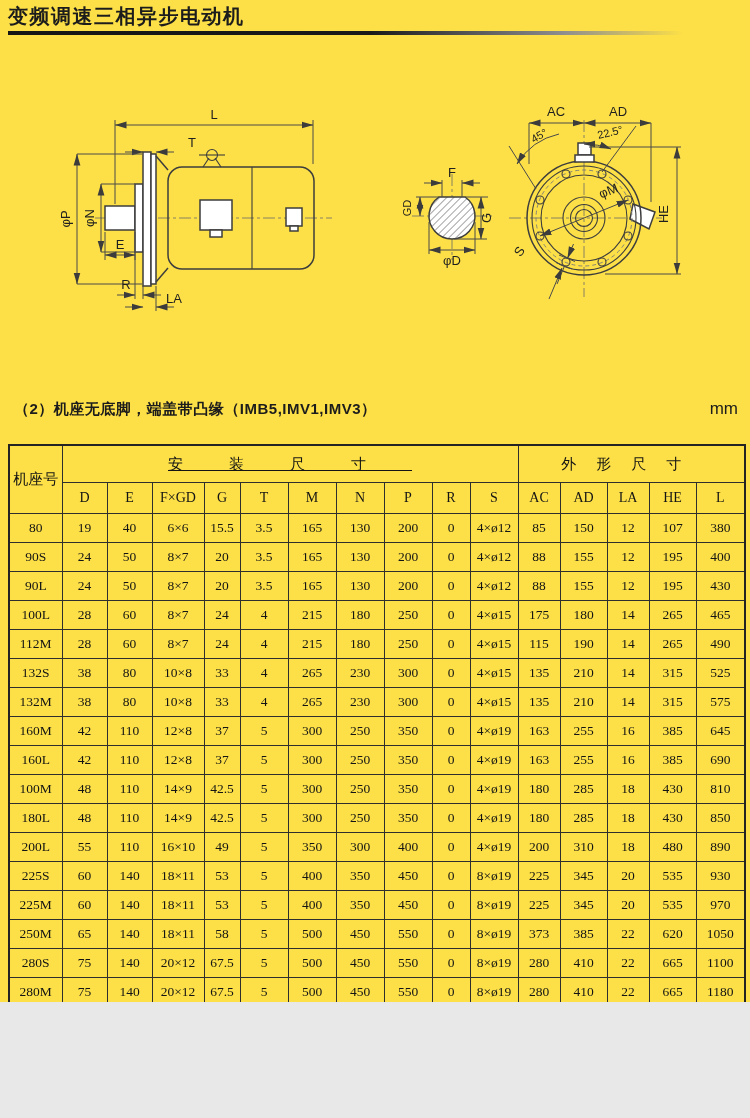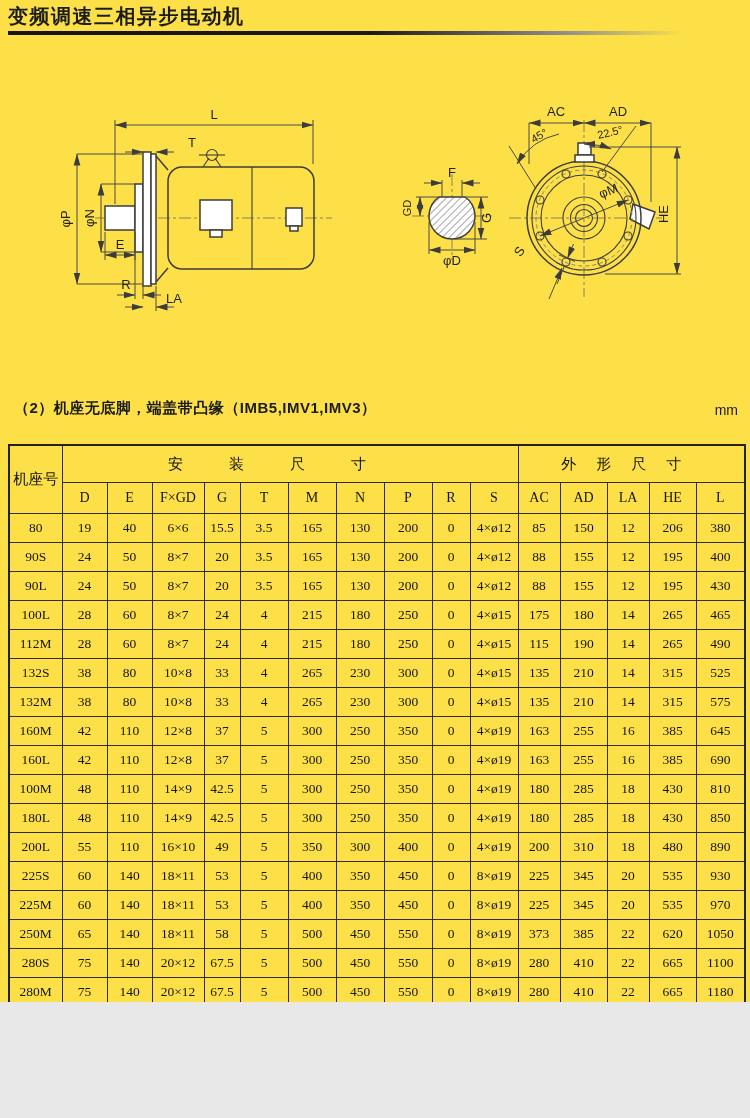--- a/index.html
+++ b/index.html
@@ -5,31 +5,31 @@
   html,body{margin:0;padding:0;background:#e8e8e8;}
   .page{position:relative;width:750px;height:1002px;background:#fde047;margin:0 auto;
         font-family:"Liberation Sans",sans-serif;color:#1c1c1c;overflow:hidden;}
   .title{position:absolute;left:8px;top:3px;font-size:20px;font-weight:bold;letter-spacing:1.5px;}
   .title-rule{position:absolute;left:8px;top:31px;width:696px;height:4px;
         background:linear-gradient(90deg,#161616 0%,#1a1a1a 52%,#8f8f8f 80%,rgba(255,255,255,0) 97%);}
   .drawings{position:absolute;left:0;top:92px;width:750px;height:240px;}
   .caption-row{position:absolute;left:14px;right:10px;top:399px;display:flex;
         justify-content:space-between;align-items:flex-end;}
   .caption{font-size:15px;font-weight:bold;letter-spacing:0.5px;}
-  .unit{font-size:14px;padding-right:2px;}
+  .unit{font-size:17px;padding-right:2px;}
 
   table.dims{position:absolute;left:8px;top:444px;width:736px;border-collapse:collapse;
         table-layout:fixed;border:2px solid #232323;}
   table.dims th,table.dims td{border:1px solid #2e2e2e;text-align:center;vertical-align:middle;
         font-family:"Liberation Serif",serif;font-weight:normal;padding:0;overflow:hidden;
         white-space:nowrap;color:#141414;}
   tr.grp-row th{height:36px;font-size:15px;}
   tr.col-row th{height:30px;font-size:14px;}
   th.frame-h{font-size:14px;}
-  th.grp-install{letter-spacing:46px;padding-left:46px;}
+  th.grp-install{letter-spacing:46px;padding-left:46px;text-decoration:underline;}
   th.grp-outline{letter-spacing:20px;padding-left:20px;}
   tbody td{height:28px;font-size:13.5px;}
 
   .f-line{position:absolute;top:1078px;height:5px;background:#241f1b;}
   .f-line-left{left:8px;width:114px;}
   .f-line-right{left:186px;width:554px;}
   .logo{position:absolute;left:131px;top:1057px;font-size:29px;font-weight:bold;font-style:italic;
         letter-spacing:2px;transform:skewX(-8deg);color:#241f1b;}
   .pagenum{position:absolute;left:10px;top:1086px;font-size:18px;letter-spacing:2px;}
 
@@ -241,21 +241,21 @@
           <td>15.5</td>
           <td>3.5</td>
           <td>165</td>
           <td>130</td>
           <td>200</td>
           <td>0</td>
           <td>4×ø12</td>
           <td>85</td>
           <td>150</td>
           <td>12</td>
-          <td>206</td>
+          <td>107</td>
           <td>380</td>
         </tr>
         <tr>
           <td>90S</td>
           <td>24</td>
           <td>50</td>
           <td>8×7</td>
           <td>20</td>
           <td>3.5</td>
           <td>165</td>

